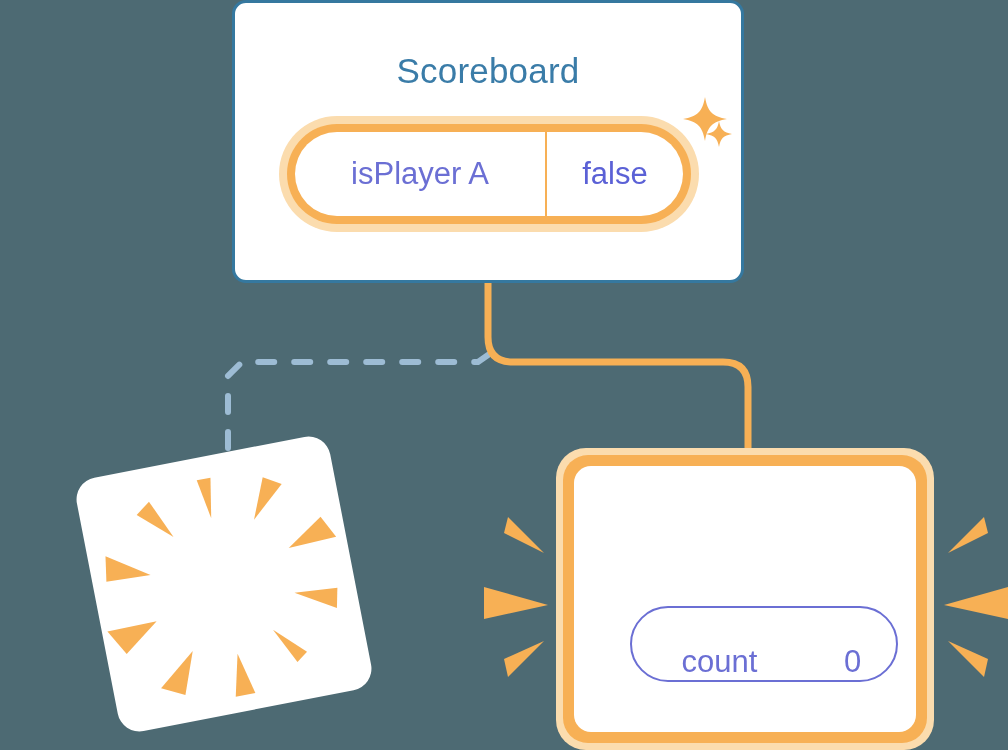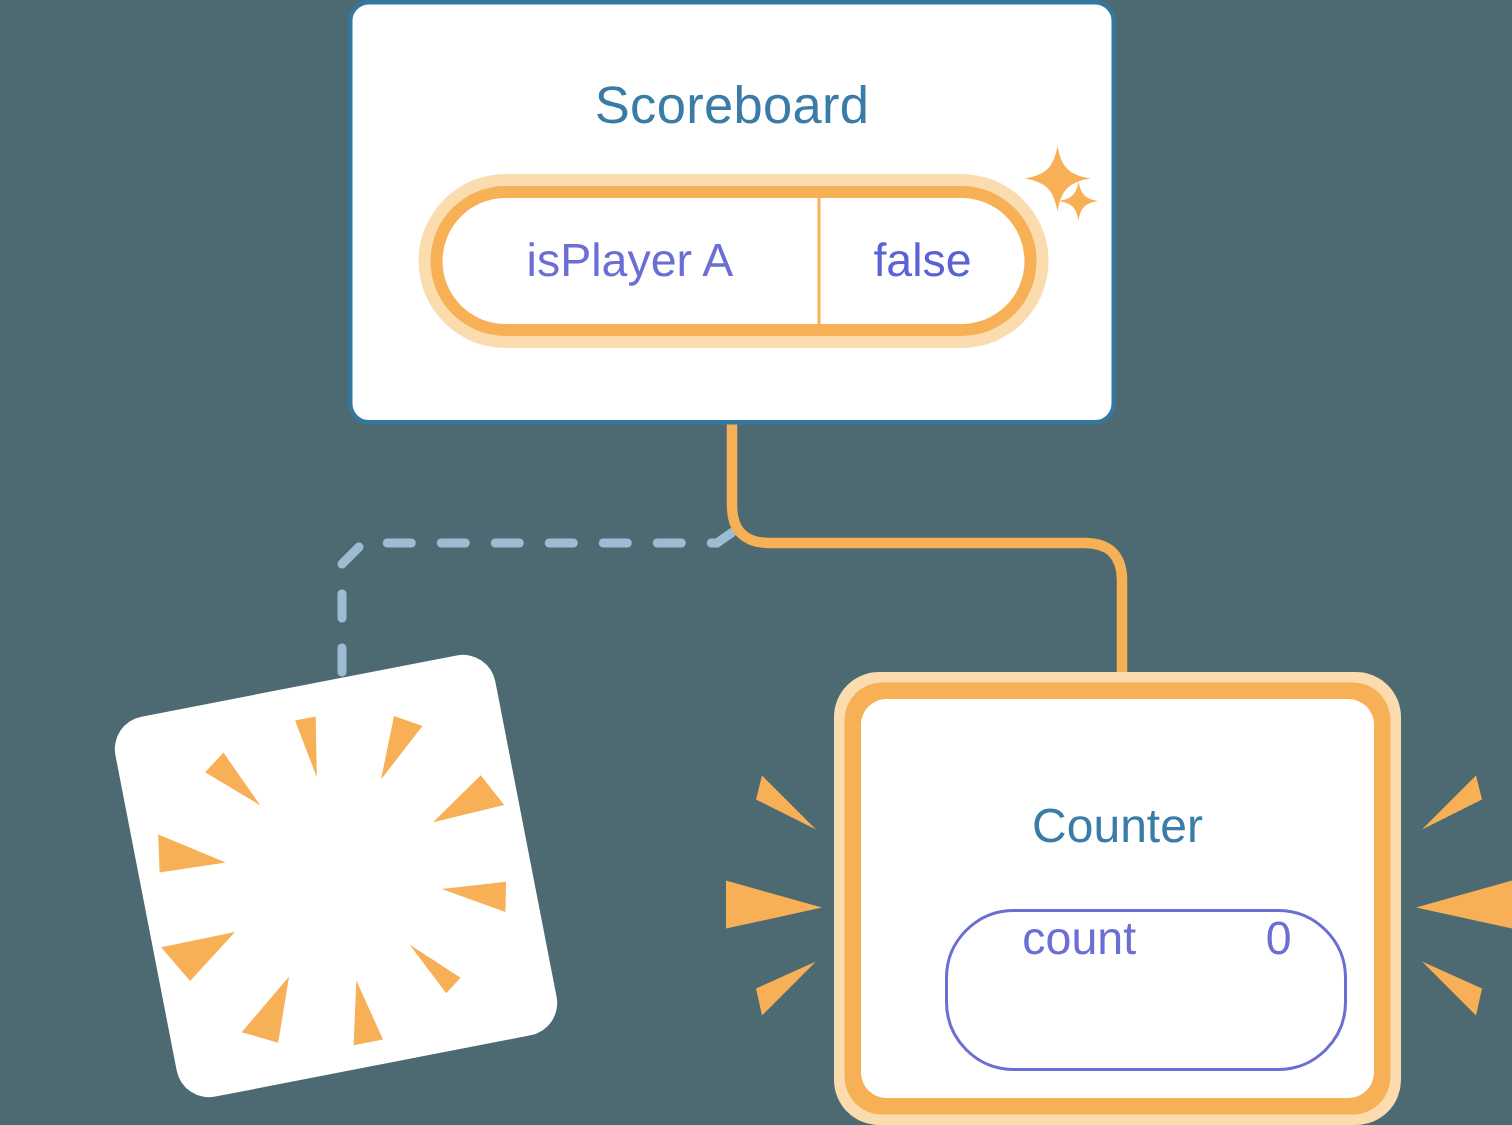--- a/index.html
+++ b/index.html
@@ -146,26 +146,26 @@
     text-align: center;
     font-size: 32px;
     color: #3a7ca8;
     white-space: nowrap;
   }
   .pill-thin {
     position: absolute;
     left: 56px;
     top: 140px;
     width: 268px;
-    height: 108px;
+    height: 76px;
     border: 2px solid #6b6fd4;
     border-radius: 46px;
     background: #ffffff;
     display: flex;
-    align-items: flex-start;
+    align-items: flex-end;
     overflow: hidden;
     box-sizing: border-box;
   }
   .pill-key-thin {
     flex: 0 0 175px;
     font-size: 31px;
     color: #6b6fd4;
     display: flex; align-items: center; justify-content: center;
   }
   .pill-divider-thin {
@@ -274,21 +274,20 @@
       <svg width="28" height="28" viewBox="0 0 28 28">
         <path d="M14 1 C15.6 9.6 18.4 12.4 27 14 C18.4 15.6 15.6 18.4 14 27
                  C12.4 18.4 9.6 15.6 1 14 C9.6 12.4 12.4 9.6 14 1 Z" fill="#f7b055"></path>
       </svg>
     </div>
 
     <div class="counter-card">
       <div class="counter-halo"></div>
       <div class="counter-ring"></div>
       <div class="counter-inner">
-        <div class="counter-title">Counter</div>
 
         <div class="pill-thin">
           <div class="pill-key-thin">count</div>
           <div class="pill-divider-thin"></div>
           <div class="pill-val-thin">0</div>
         </div>
       </div>
     </div>
   </div>
 

